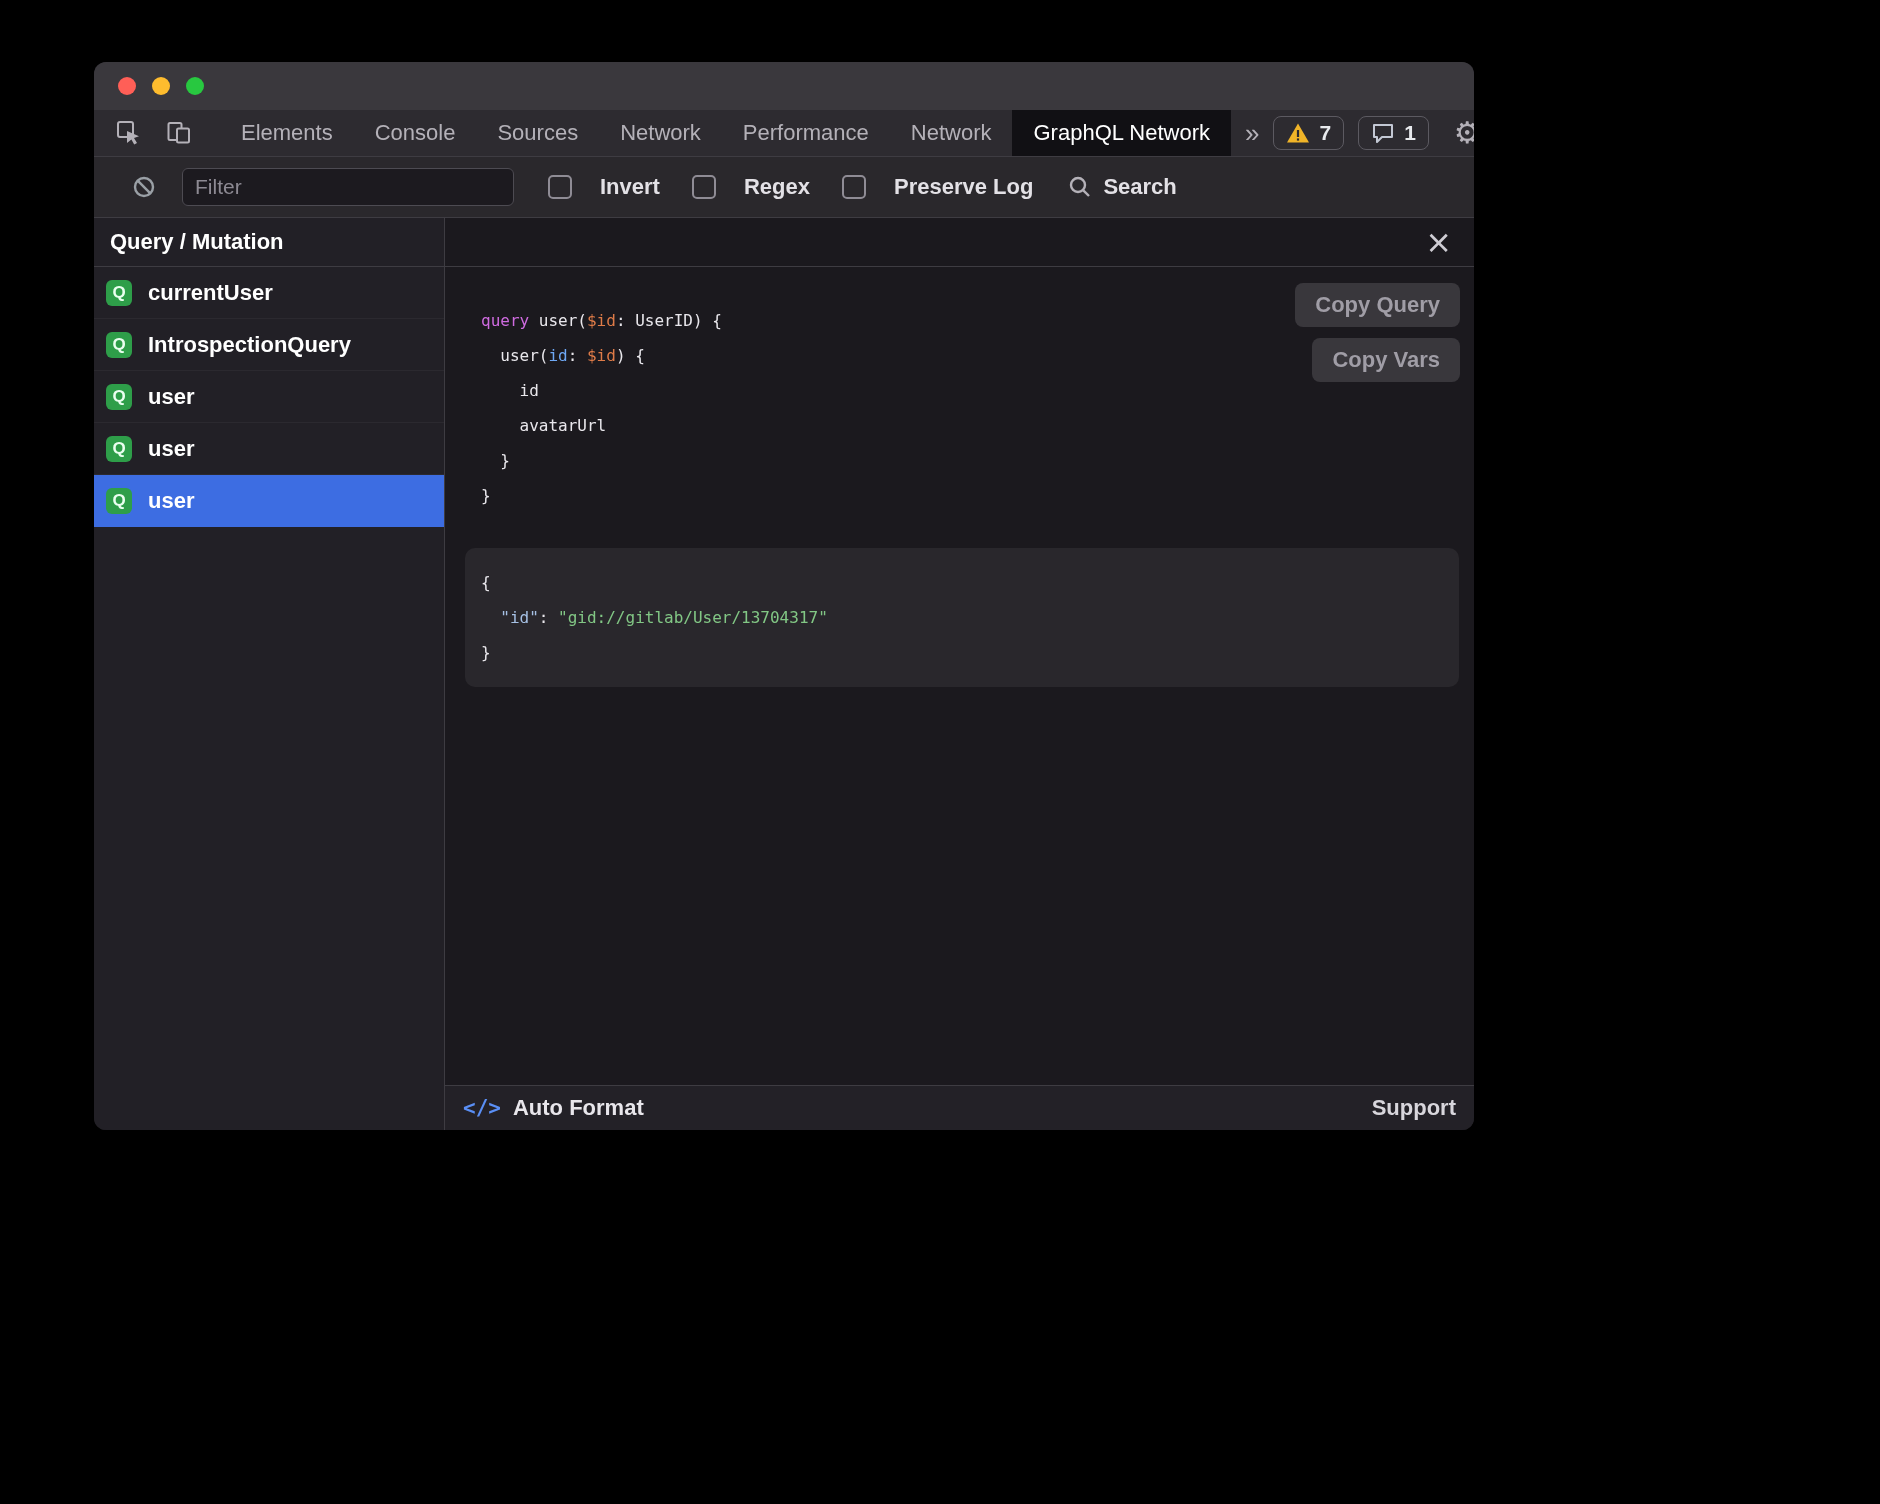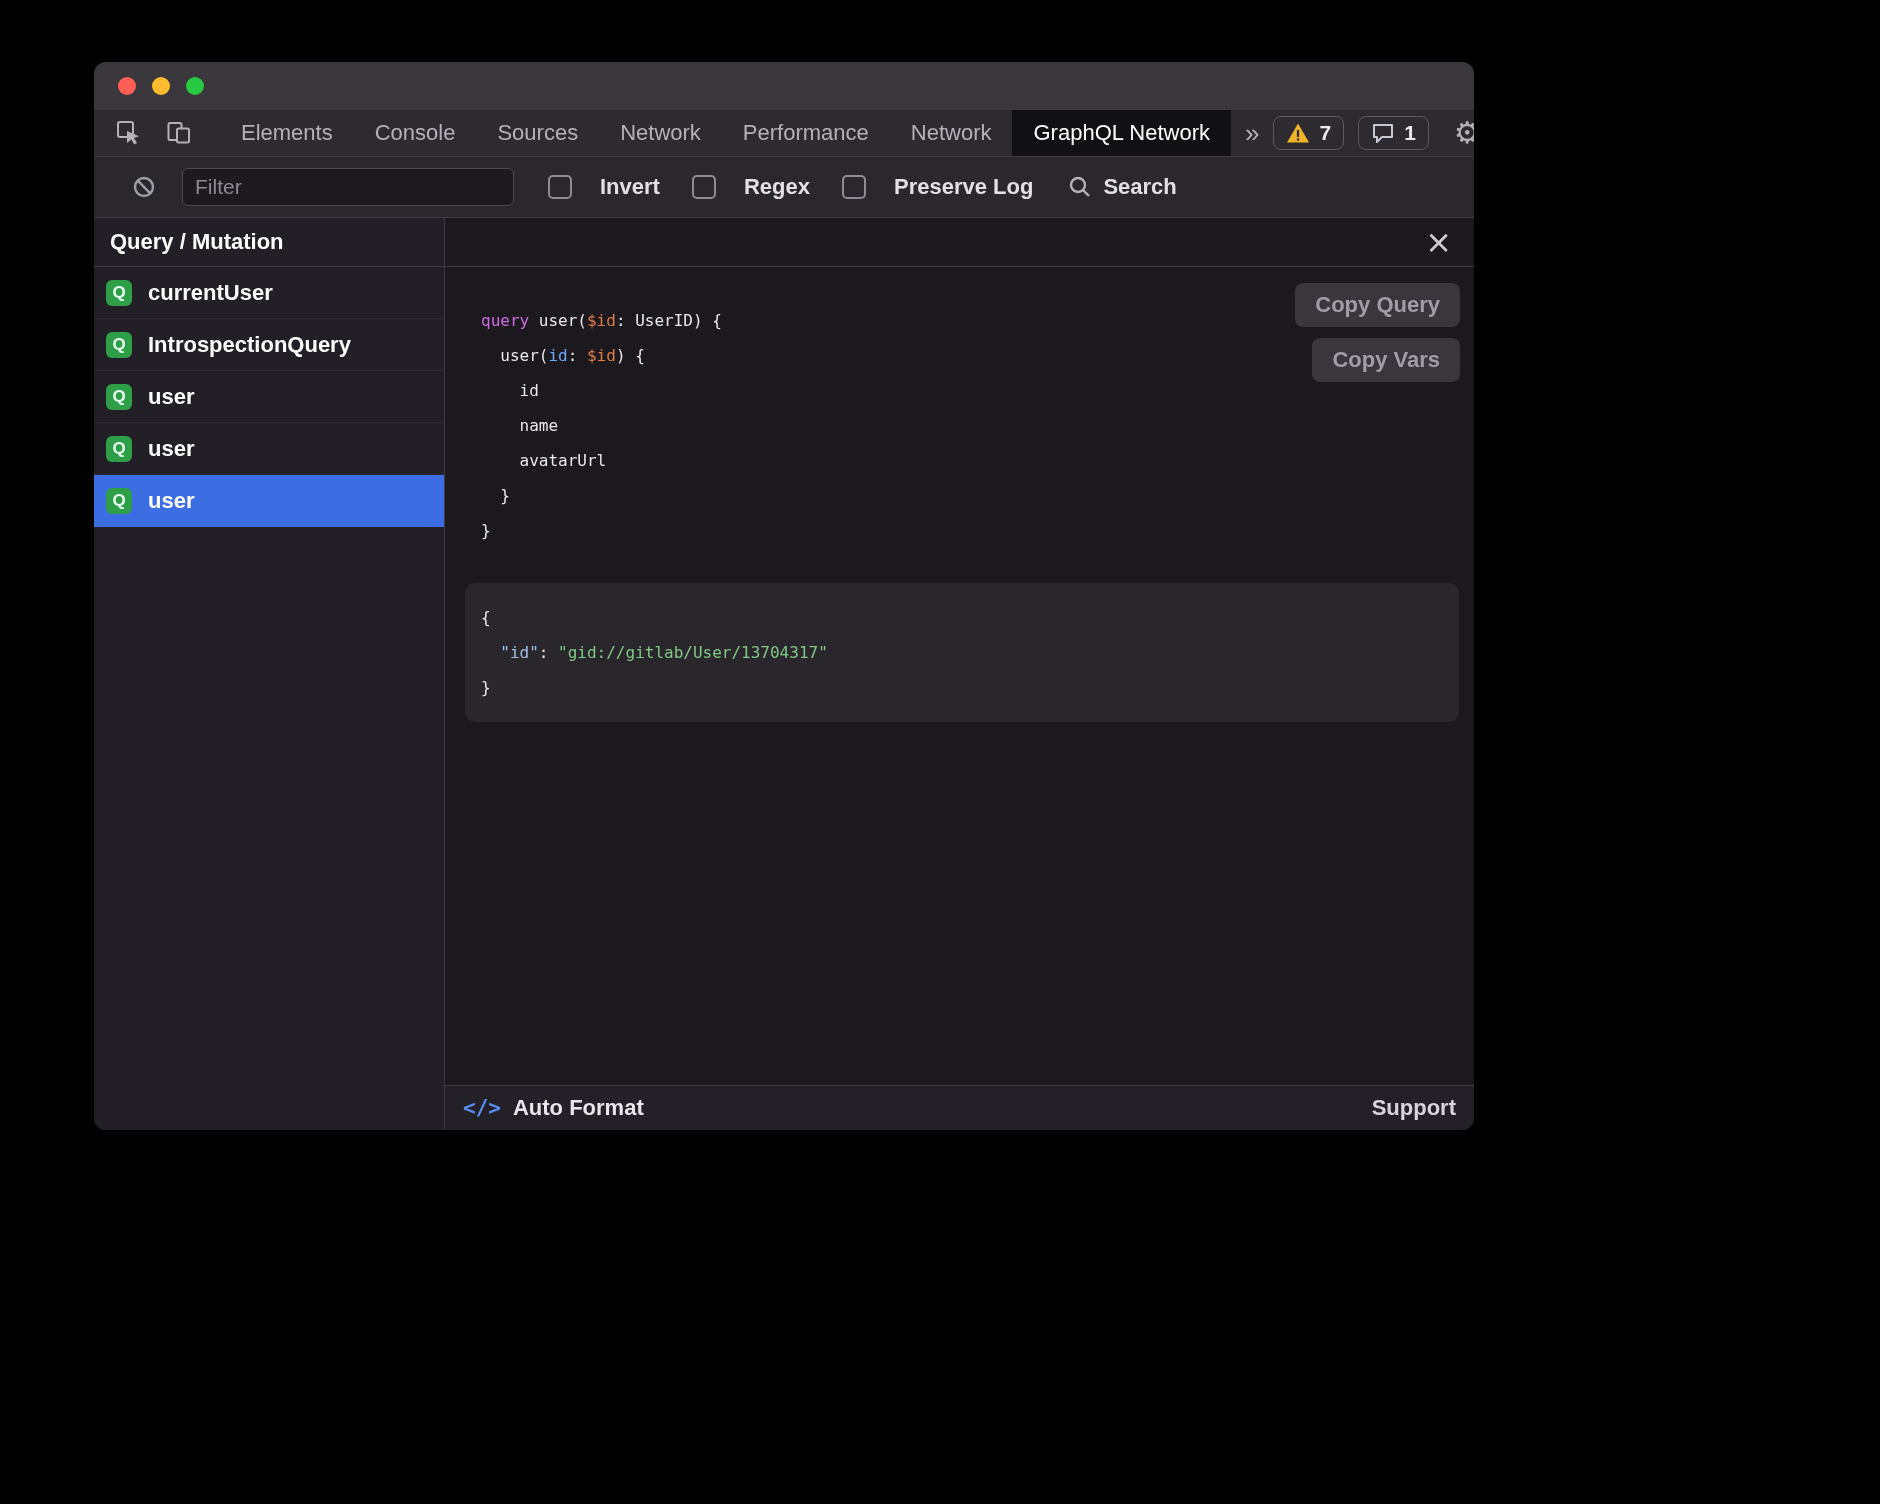--- a/index.html
+++ b/index.html
@@ -209,21 +209,20 @@
           <div class="p-close">×</div>
         </div>
 
         <div class="panel-body">
           <div class="copy-btn copy-query">Copy Query</div>
           <div class="copy-btn copy-vars">Copy Vars</div>
           <div class="code-block" id="query-code">
               <div class="code-line"><span class="tok-kw">query </span><span class="tok-pl">user(</span><span class="tok-var">$id</span><span class="tok-pl">: UserID) {</span></div>
               <div class="code-line"><span class="tok-pl">  user(</span><span class="tok-attr">id</span><span class="tok-pl">: </span><span class="tok-var">$id</span><span class="tok-pl">) {</span></div>
               <div class="code-line"><span class="tok-pl">    id</span></div>
-              <div class="code-line"><span class="tok-pl">    name</span></div>
               <div class="code-line"><span class="tok-pl">    avatarUrl</span></div>
               <div class="code-line"><span class="tok-pl">  }</span></div>
               <div class="code-line"><span class="tok-pl">}</span></div>
             </div>
           <div class="vars-box" id="vars-code">
               <div class="code-line"><span class="tok-pl">{</span></div>
               <div class="code-line"><span class="tok-pl">  </span><span class="tok-key">"id"</span><span class="tok-pl">: </span><span class="tok-str">"gid://gitlab/User/13704317"</span></div>
               <div class="code-line"><span class="tok-pl">}</span></div>
             </div>
         </div>

